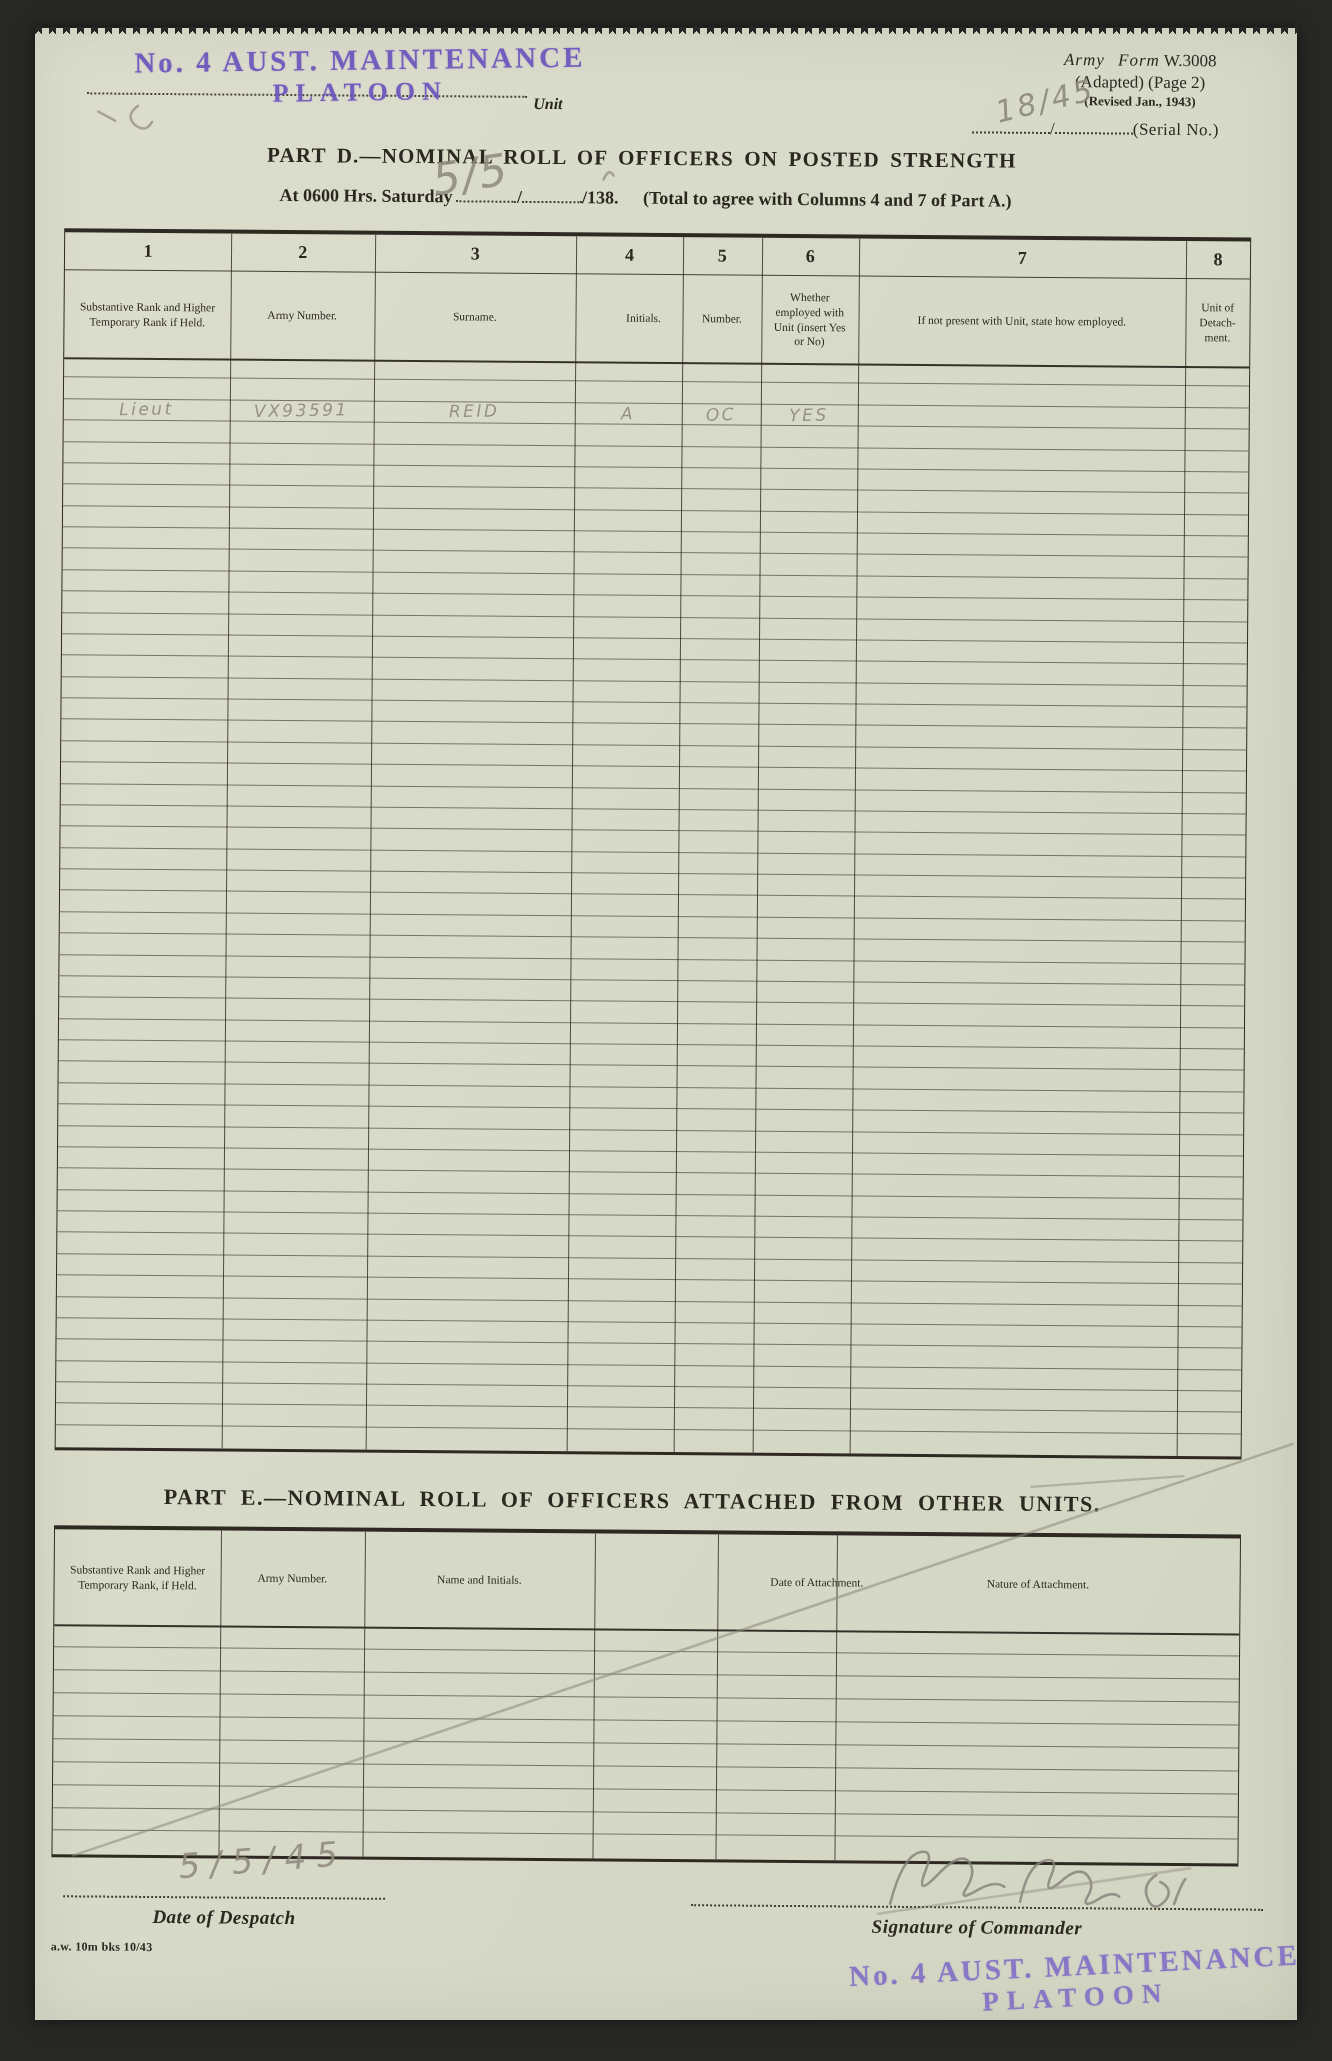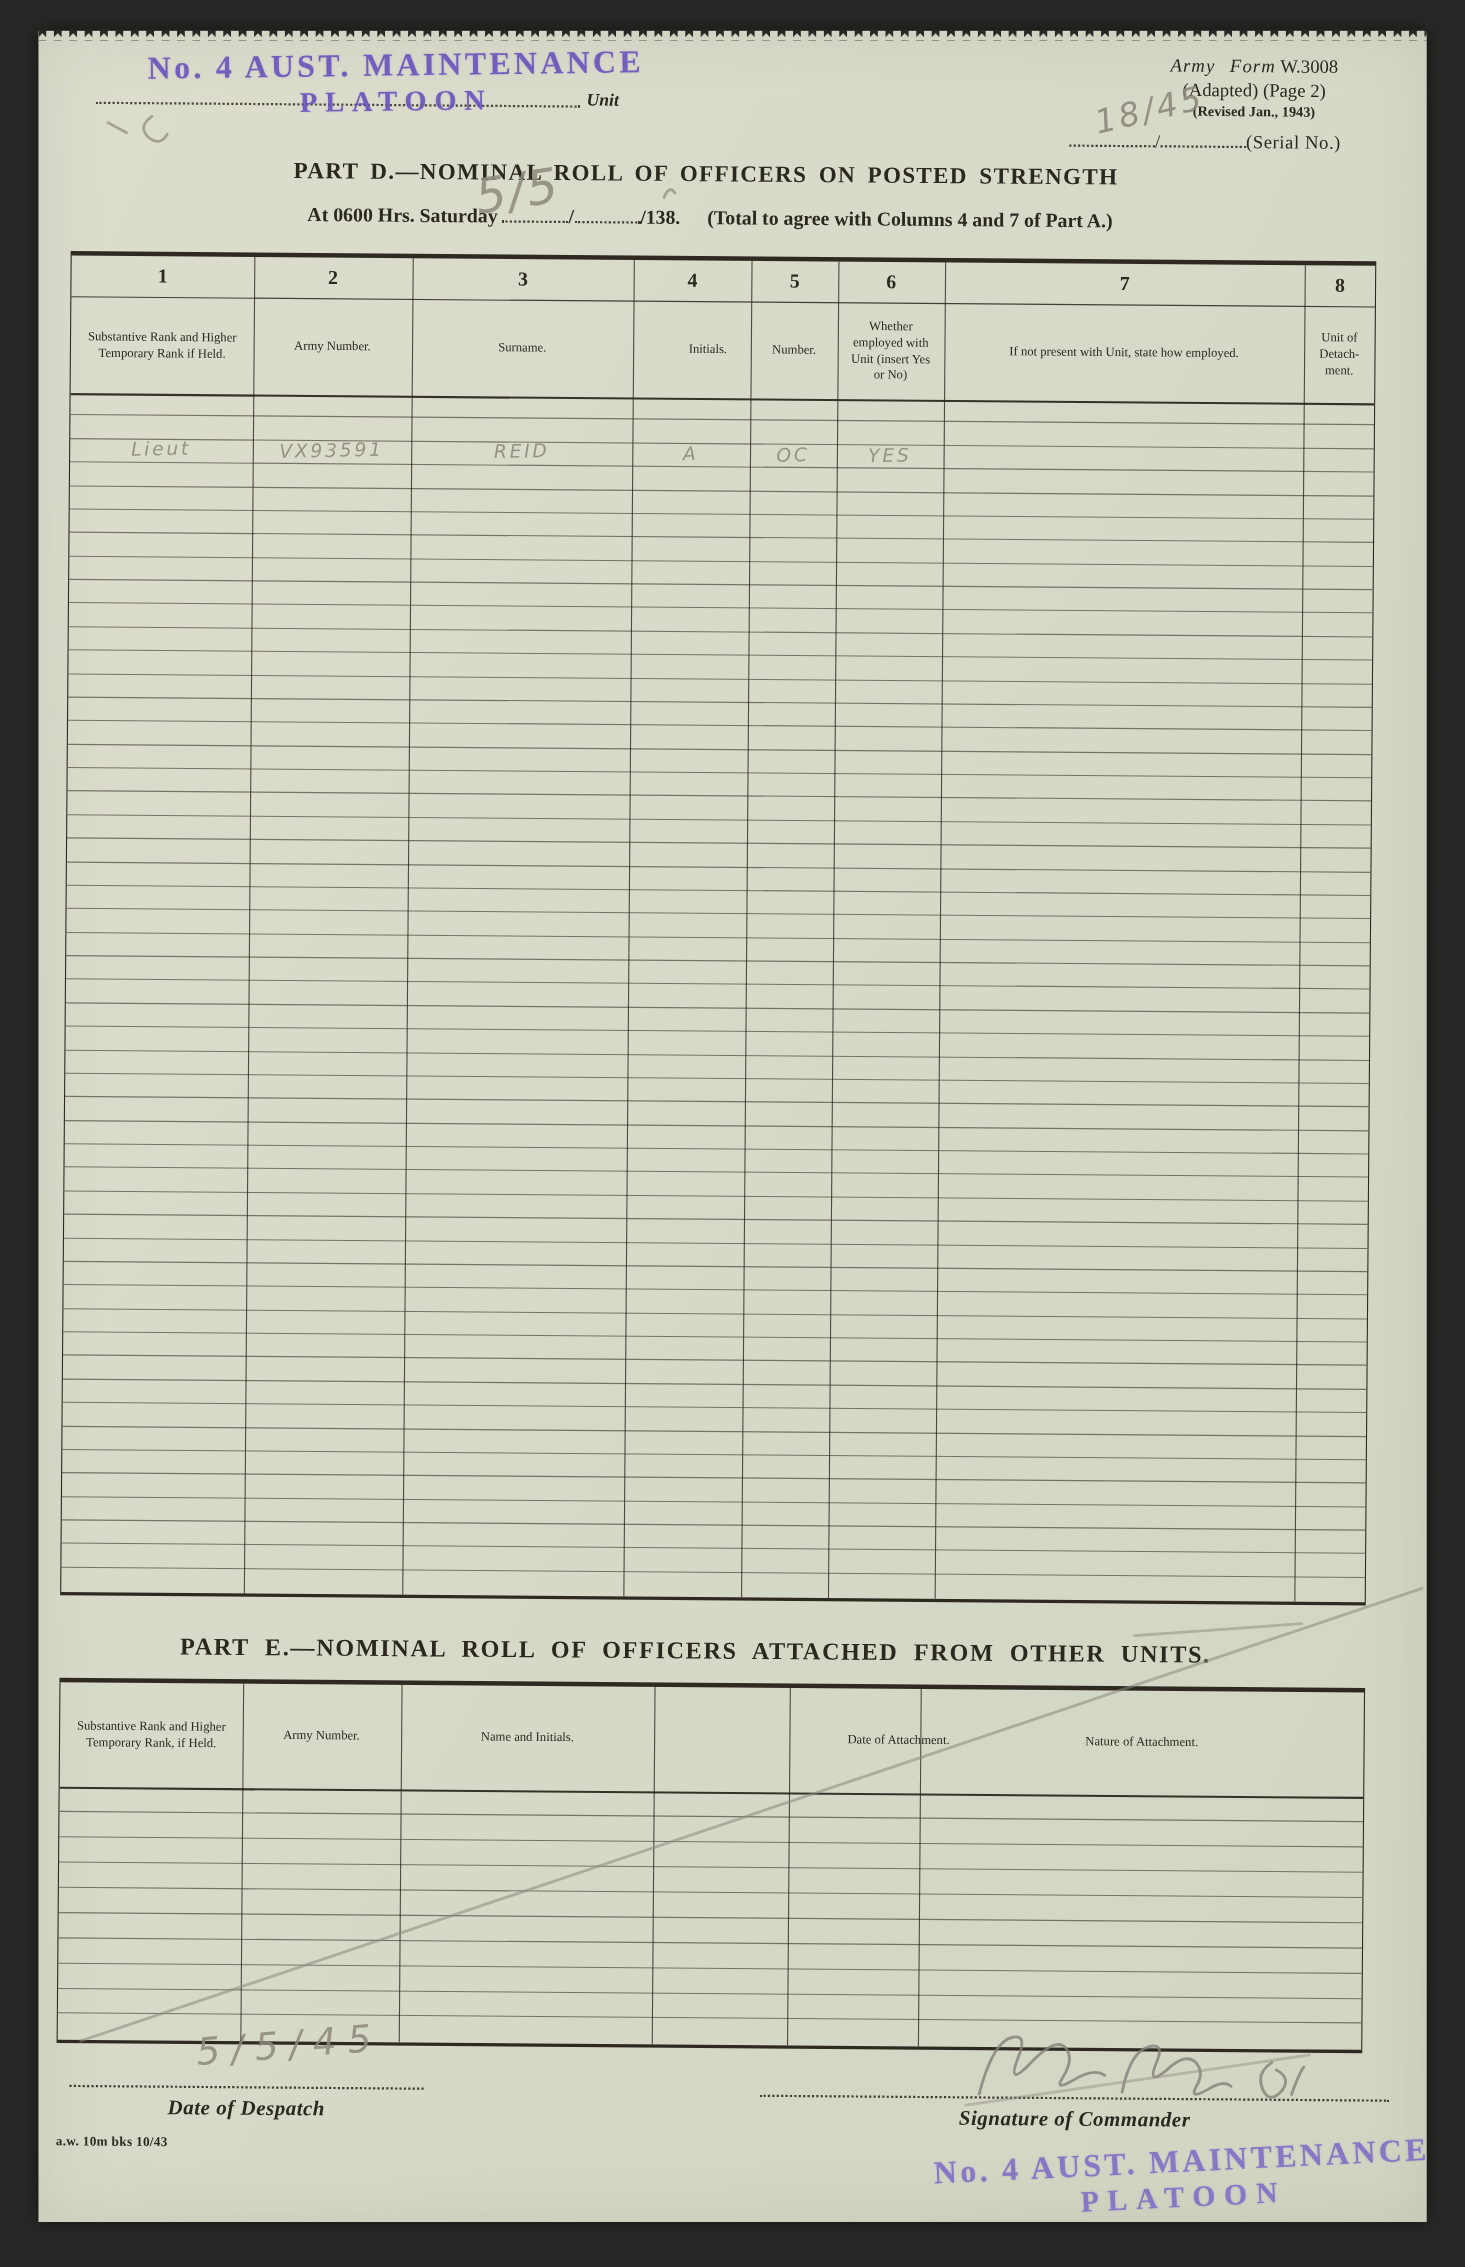--- a/index.html
+++ b/index.html
@@ -19,21 +19,21 @@
   .tilt{position:absolute;inset:0;transform:rotate(.45deg);transform-origin:50% 50%;}
   .torn-edge{
     position:absolute;top:-1px;left:0;right:0;height:10px;
     background:
       linear-gradient(135deg,#272725 5px,transparent 5px) 0 0/14px 10px repeat-x,
       linear-gradient(-135deg,#272725 5px,transparent 5px) 7px 0/14px 10px repeat-x;
   }
   
   .unit-line{position:absolute;left:45px;top:52px;width:480px;}
   .unit-dots{position:absolute;left:0;top:17px;width:440px;border-bottom:2px dotted rgba(48,43,33,.85);}
-  .unit-label{position:absolute;left:446px;top:4px;font-style:italic;font-weight:bold;font-size:16px;}
+  .unit-label{position:absolute;left:446px;top:16px;font-style:italic;font-weight:bold;font-size:16px;}
   .stamp{color:#6b54bd;font-weight:bold;letter-spacing:3px;opacity:.92;
          text-shadow:0 0 2px rgba(107,84,189,.35);white-space:nowrap;}
   .stamp-top{position:absolute;left:92px;top:18px;transform:rotate(-1.2deg);text-align:center;}
   .stamp-top .s1{font-size:29px;}
   .stamp-top .s2{font-size:26px;letter-spacing:7px;margin-top:1px;}
   .stamp-bottom{position:absolute;left:822px;top:1918px;transform:rotate(-3.2deg);
                 text-align:center;color:#8170c6;}
   .stamp-bottom .s1{font-size:29px;}
   .stamp-bottom .s2{font-size:27px;letter-spacing:8px;margin-top:0px;}
   .form-meta{position:absolute;right:88px;top:18px;text-align:center;font-size:17px;line-height:1.3;}

